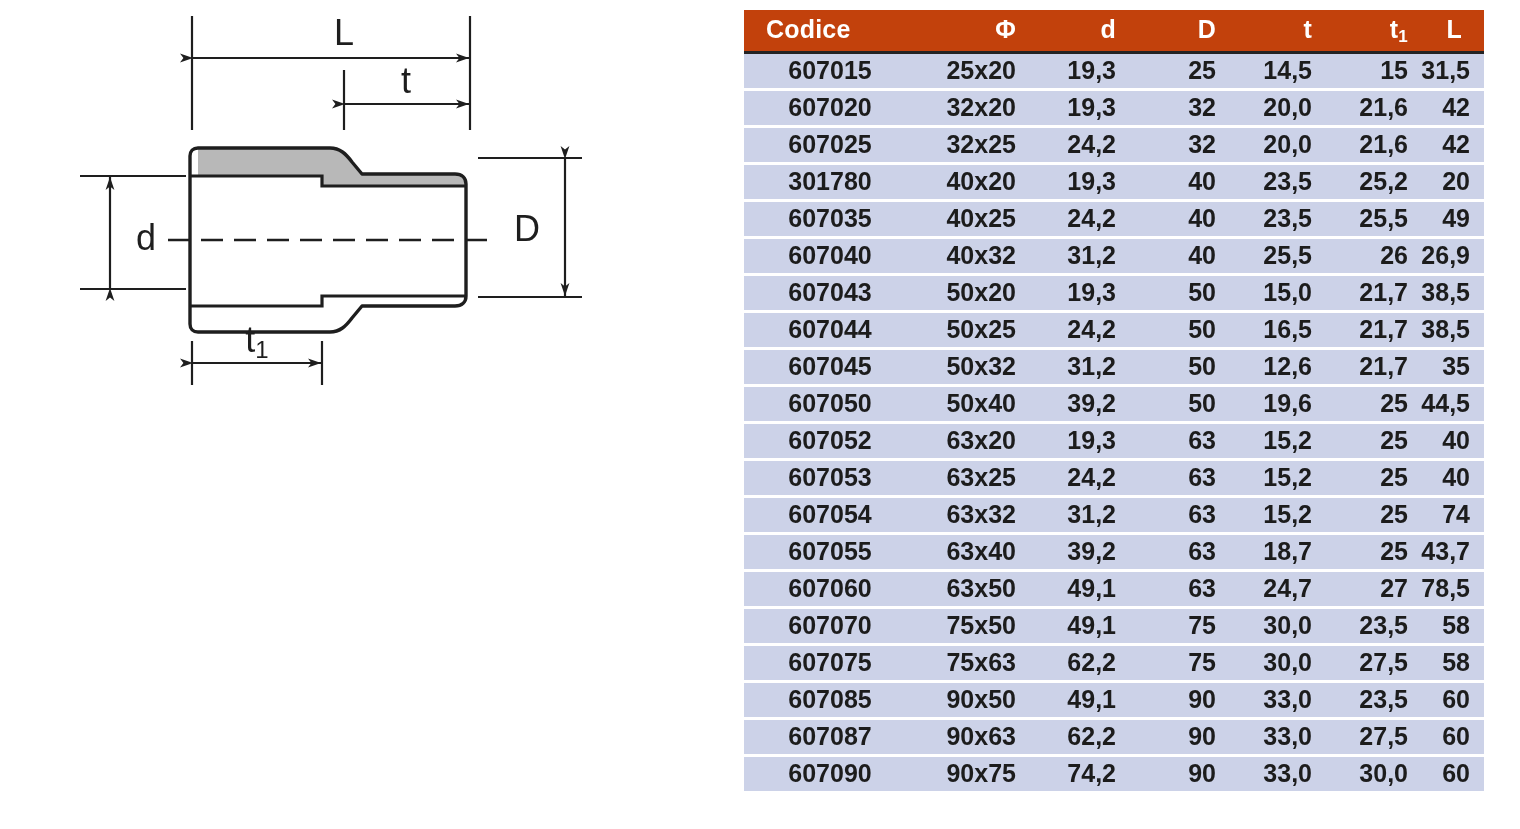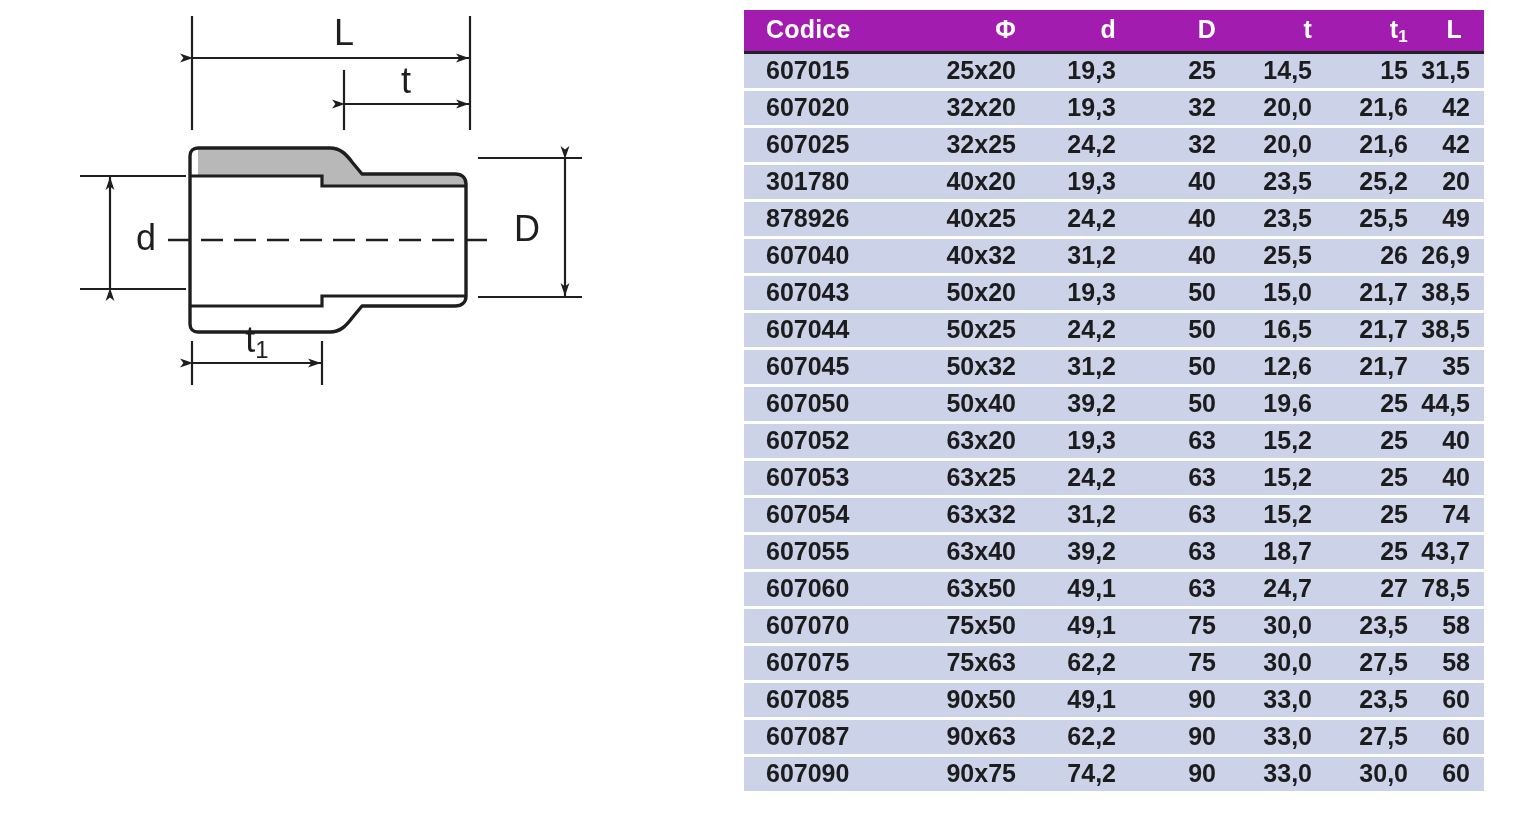--- a/index.html
+++ b/index.html
@@ -18,21 +18,21 @@
     position:absolute;left:744px;top:10px;
     width:740px;height:809px;
   }
   table.spec{
     border-collapse:collapse;
     width:740px;
     table-layout:fixed;
     font-weight:bold;
   }
   table.spec thead th{
-    background:#a21caf;
+    background:#c2410c;
     color:#ffffff;
     font-size:25px;
     font-weight:bold;
     padding:5px 0 7px 0;
     text-align:right;
     border-bottom:3px solid #232323;
     letter-spacing:.2px;
   }
   table.spec thead th.codice{
     text-align:left;
@@ -43,21 +43,21 @@
     background:#ccd2e8;
     color:#1c1c1c;
     font-size:25px;
     font-weight:bold;
     text-align:right;
     padding:3px 0 4px 0;
     border-bottom:3px solid #ffffff;
     line-height:1.08;
   }
   table.spec tbody td.codice{
-    text-align:left;
+    text-align:center;
     padding-left:22px;
   }
   table.spec tbody td.pad-r{padding-right:14px;}
   .sub{font-size:.68em;vertical-align:baseline;position:relative;top:4px;}
   
   col.c-code{width:150px;}
   col.c-phi{width:122px;}
   col.c-d{width:100px;}
   col.c-D{width:100px;}
   col.c-t{width:96px;}
@@ -189,21 +189,21 @@
         <tr>
           <td class="codice">301780</td>
           <td>40x20</td>
           <td>19,3</td>
           <td>40</td>
           <td>23,5</td>
           <td>25,2</td>
           <td class="pad-r">20</td>
         </tr>
         <tr>
-          <td class="codice">878926</td>
+          <td class="codice">607035</td>
           <td>40x25</td>
           <td>24,2</td>
           <td>40</td>
           <td>23,5</td>
           <td>25,5</td>
           <td class="pad-r">49</td>
         </tr>
         <tr>
           <td class="codice">607040</td>
           <td>40x32</td>

